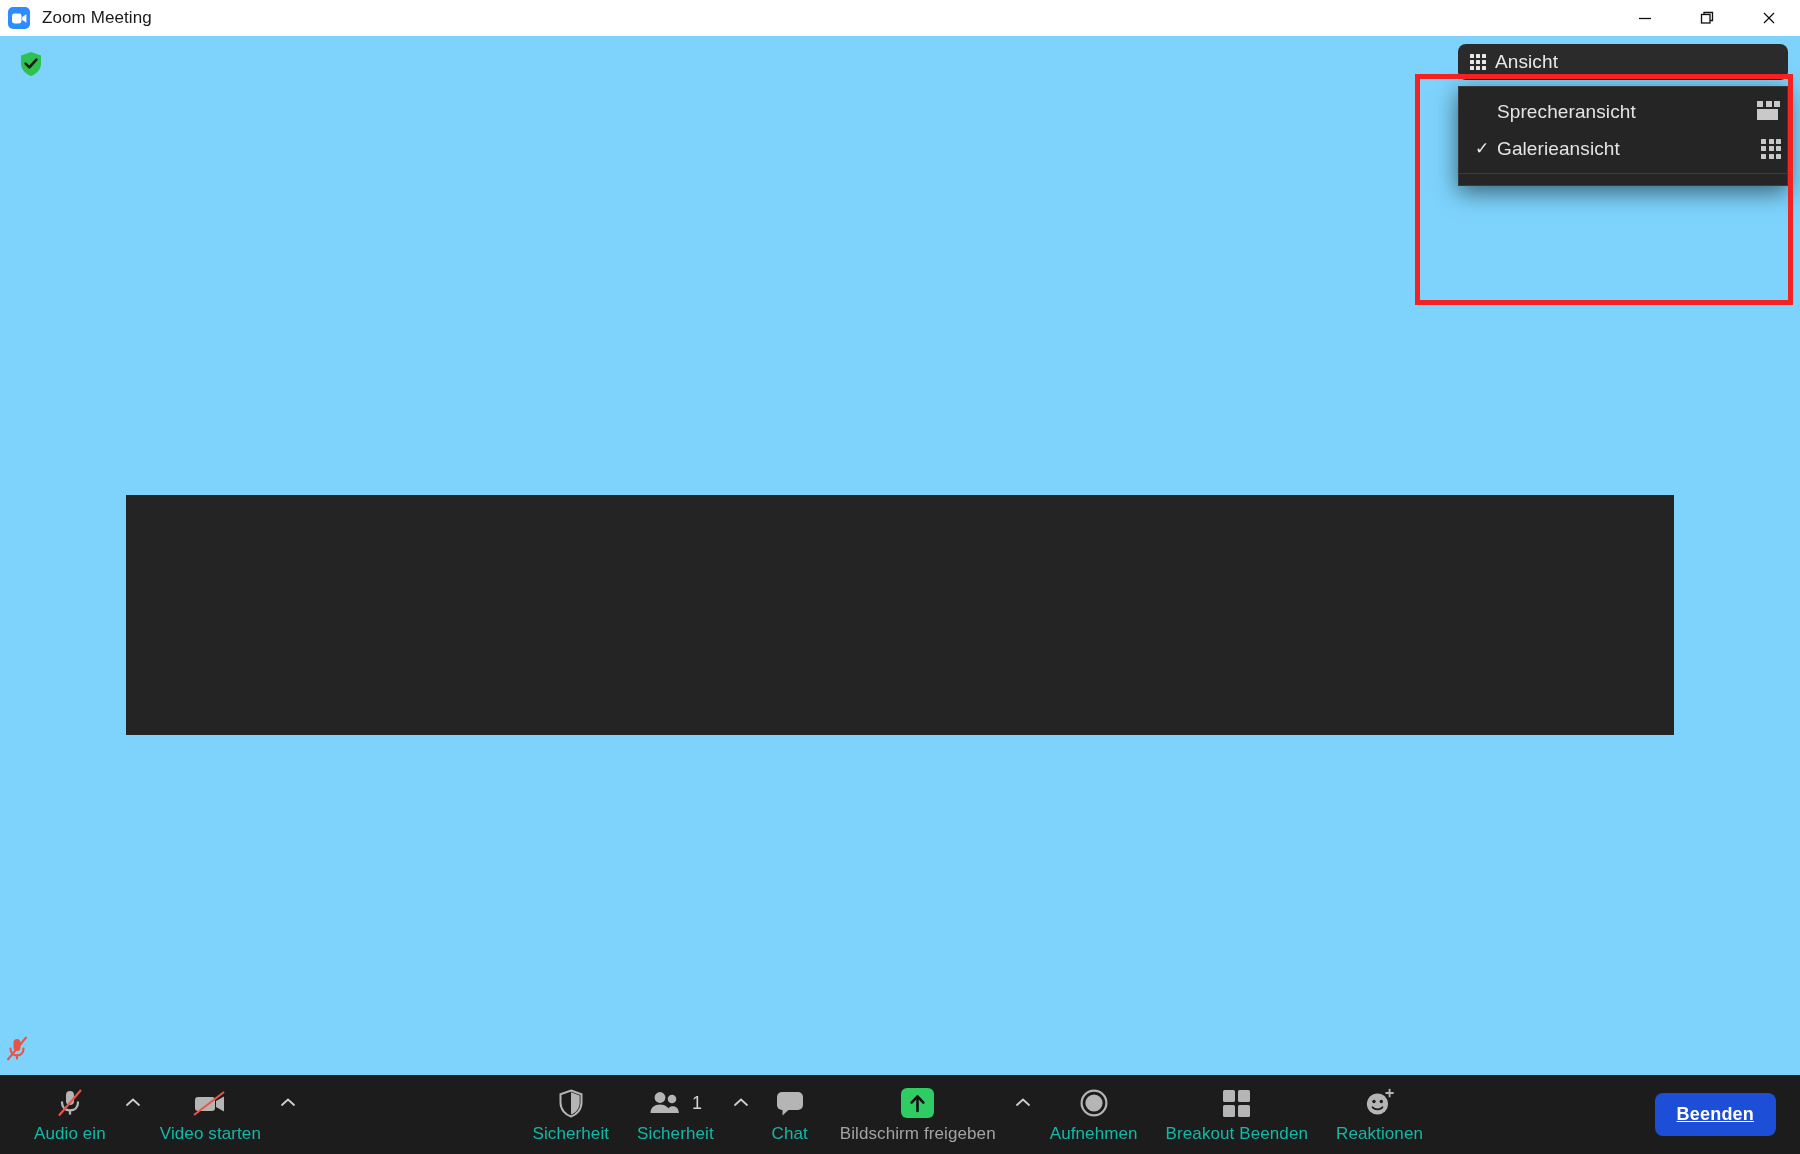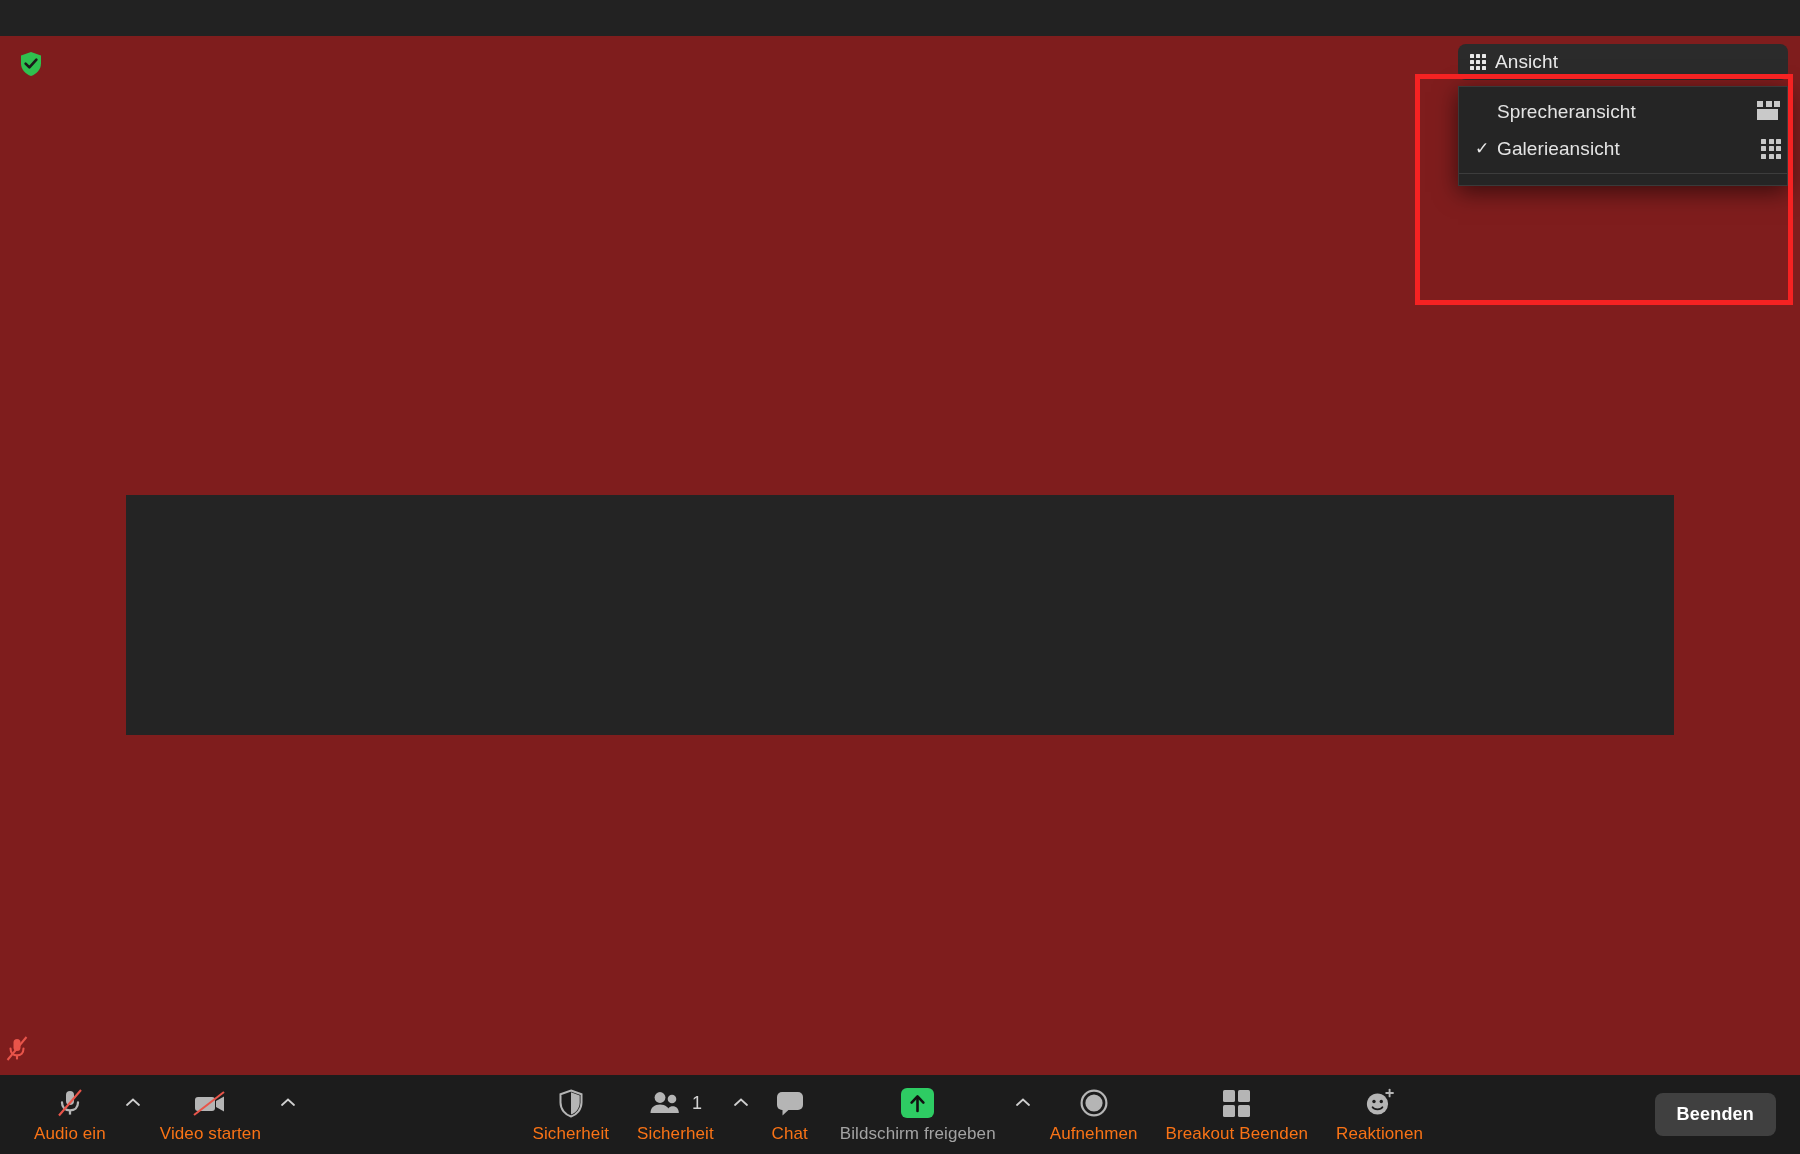--- a/index.html
+++ b/index.html
@@ -43,21 +43,21 @@
     display: flex; align-items: center; justify-content: center;
     cursor: default;
   }
   .win-btn svg { display: block; }
 
   
   .stage {
     position: absolute;
     top: 36px; left: 0;
     width: 1800px; height: 1039px;
-    background: #7f1d1d;
+    background: #7dd3fc;
     overflow: hidden;
   }
   .video-tile {
     position: absolute;
     left: 126px; top: 459px;
     width: 1548px; height: 240px;
     background: #242424;
   }
   .enc-shield {
     position: absolute;
@@ -189,21 +189,21 @@
     border-radius: 6px;
   }
   .tb-ico {
     height: 34px;
     display: flex; align-items: center; justify-content: center;
     gap: 5px;
   }
   .tb-lbl {
     margin-top: 4px;
     font-size: 17px;
-    color: #f97316;
+    color: #14b8a6;
     white-space: nowrap;
     letter-spacing: .1px;
   }
   .tb-lbl.green { color: #a3a3a3; }
 
   .caret {
     display: flex; align-items: flex-start; justify-content: center;
     width: 26px; height: 79px;
     padding-top: 22px;
     cursor: pointer;
@@ -216,36 +216,65 @@
 
   .share-sq {
     width: 33px; height: 30px;
     background: #2ecc63;
     border-radius: 6px;
     display: flex; align-items: center; justify-content: center;
   }
 
   .beenden {
     margin-right: 24px;
-    background: #404040;
+    background: #1d4ed8;
     color: #ffffff;
     font-size: 18px;
     font-weight: bold;
     border: none;
     border-radius: 8px;
     padding: 11px 22px;
     cursor: pointer;
     letter-spacing: .2px;
+    text-decoration: underline;
   }
 </style>
 </head>
 <body>
 
 <div id="app">
 
+  <div class="titlebar">
+    <div class="tb-logo">
+      <svg width="15" height="11" viewBox="0 0 15 11">
+        <rect x="0" y="0.5" width="9.5" height="10" rx="2.4" fill="#ffffff"></rect>
+        <path d="M10.2 4 L14.4 1.2 V9.8 L10.2 7 Z" fill="#ffffff"></path>
+      </svg>
+    </div>
+    <div class="tb-title">Zoom Meeting</div>
+    <div class="tb-spacer"></div>
+
+    <div class="win-btn">
+      <svg width="16" height="16" viewBox="0 0 16 16">
+        <line x1="2" y1="8.5" x2="14" y2="8.5" stroke="#101010" stroke-width="1.3"></line>
+      </svg>
+    </div>
+    <div class="win-btn">
+      <svg width="16" height="16" viewBox="0 0 16 16">
+        <rect x="2.5" y="4.5" width="8.5" height="8.5" fill="none" stroke="#101010" stroke-width="1.3"></rect>
+        <polyline points="5,4.5 5,2.5 13.5,2.5 13.5,10.5 11.2,10.5" fill="none" stroke="#101010" stroke-width="1.3"></polyline>
+      </svg>
+    </div>
+    <div class="win-btn close">
+      <svg width="16" height="16" viewBox="0 0 16 16">
+        <line x1="3" y1="3" x2="13" y2="13" stroke="#101010" stroke-width="1.3"></line>
+        <line x1="13" y1="3" x2="3" y2="13" stroke="#101010" stroke-width="1.3"></line>
+      </svg>
+    </div>
+  </div>
 
   <div class="stage">
 
     <div class="video-tile"></div>
 
     <div class="enc-shield">
       <svg width="24" height="26" viewBox="0 0 24 26">
         <path d="M12 1 L22 4.6 V12.3 C22 18.6 17.6 23.2 12 25 C6.4 23.2 2 18.6 2 12.3 V4.6 Z" fill="#2fc14f"></path>
         <polyline points="6.6,12.6 10.4,16.4 17.4,8.6" fill="none" stroke="#1b1b1b" stroke-width="2.6" stroke-linecap="round" stroke-linejoin="round"></polyline>
       </svg>

